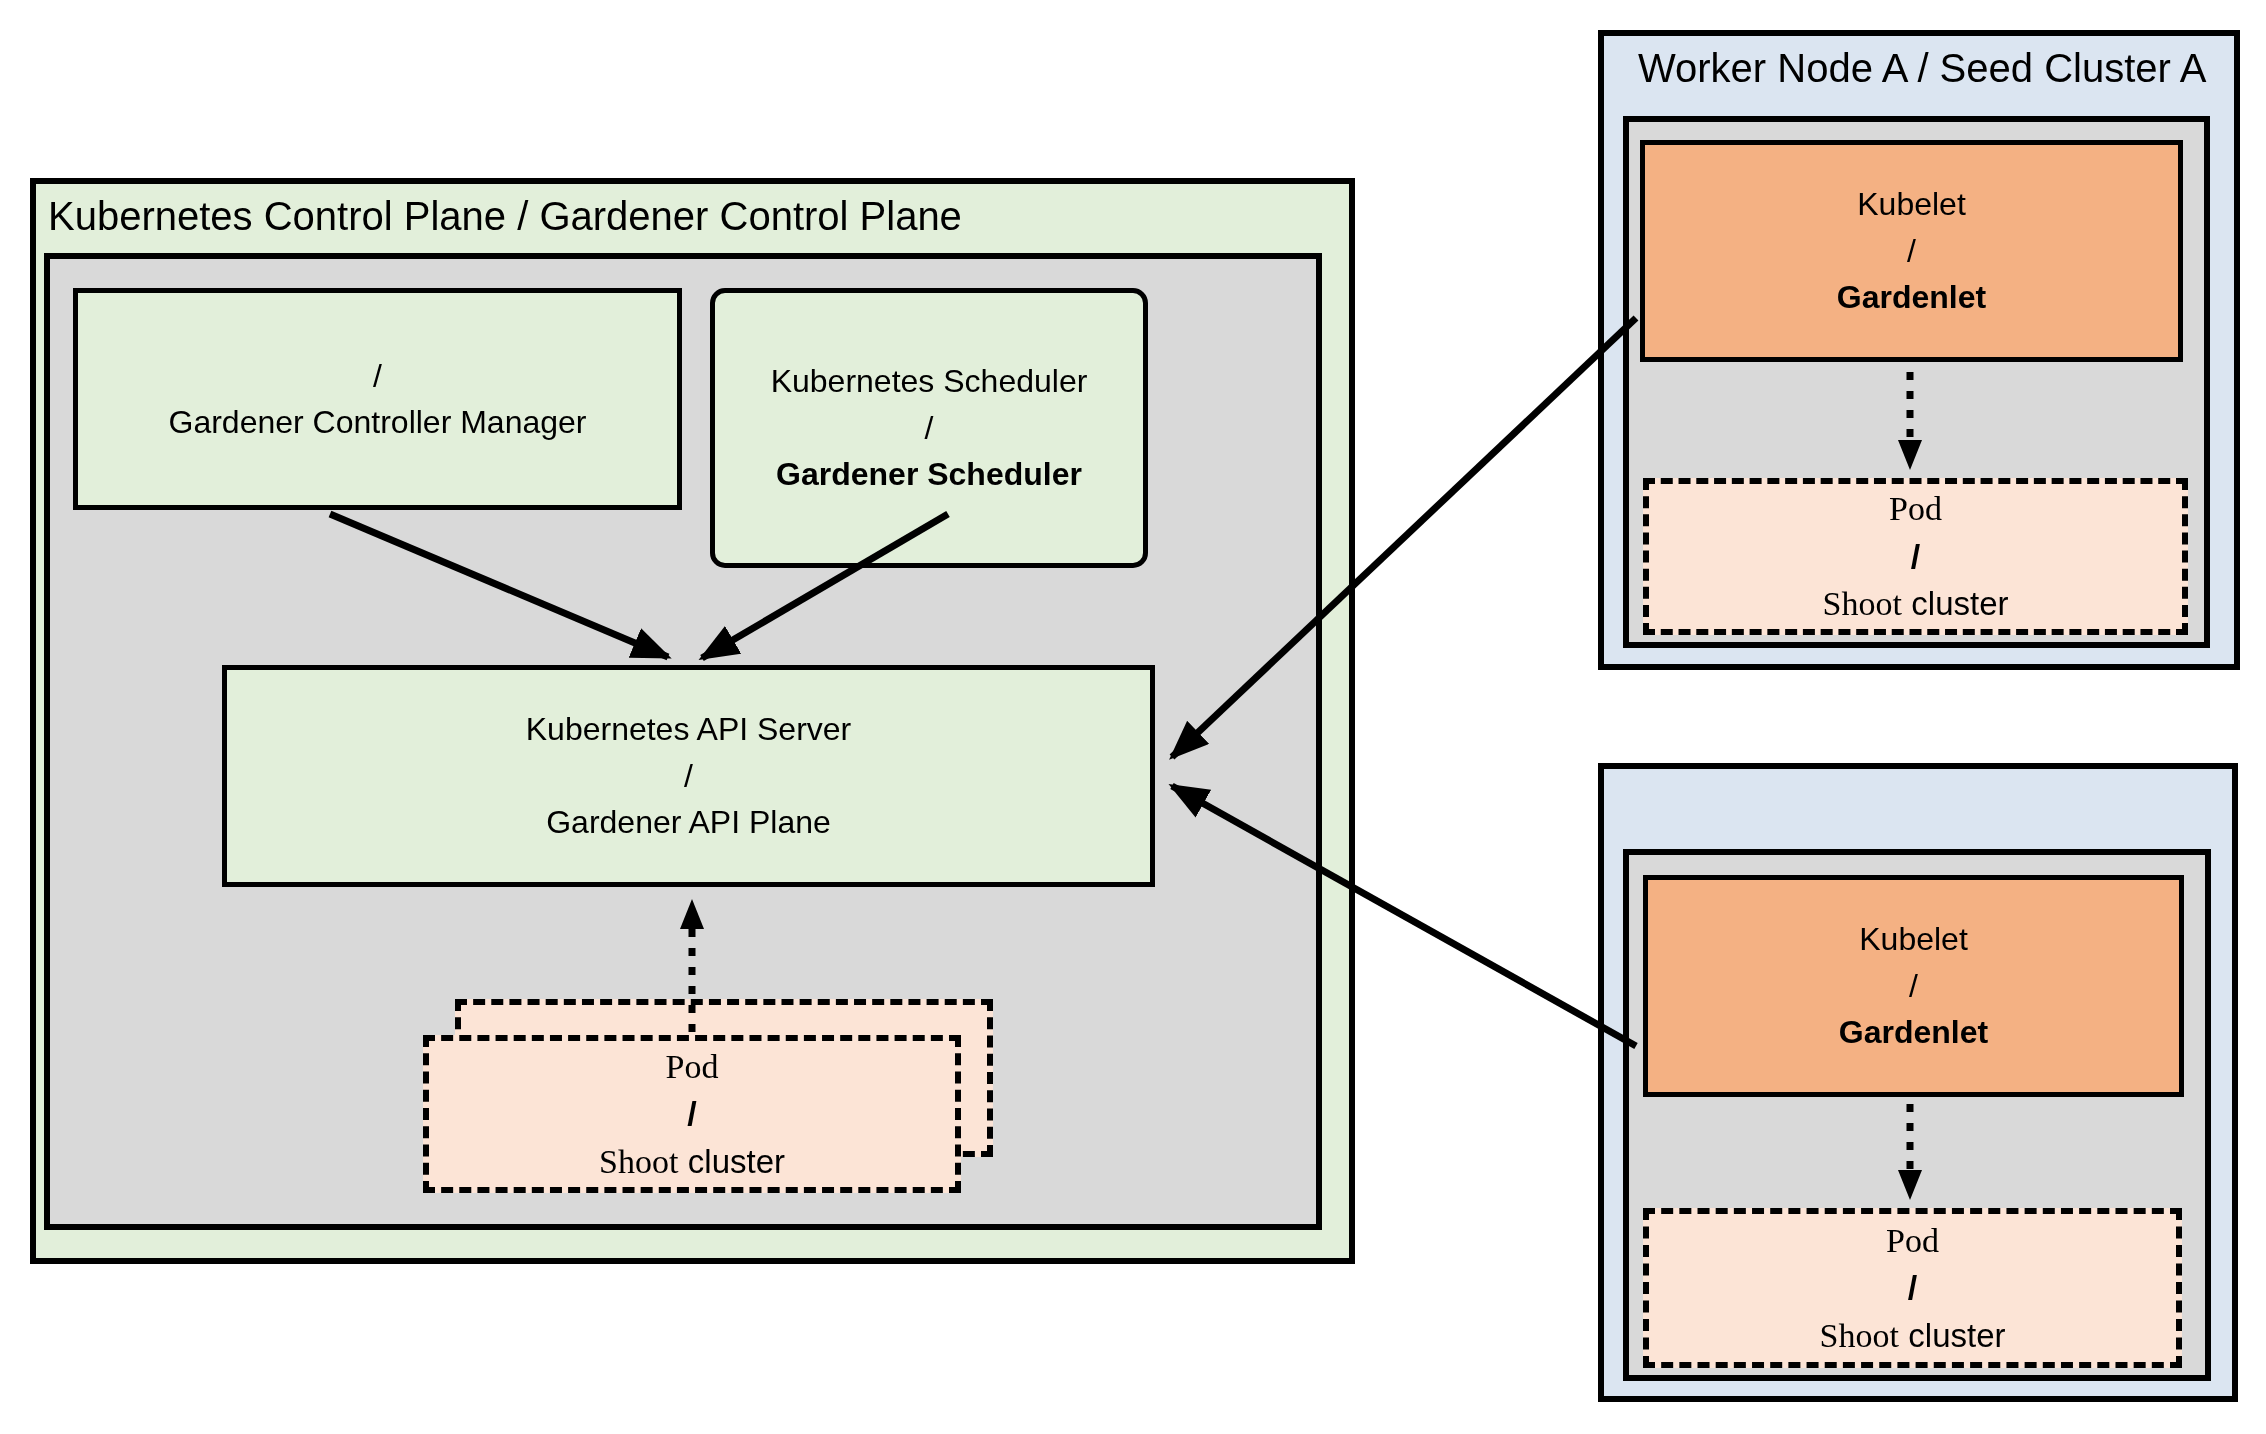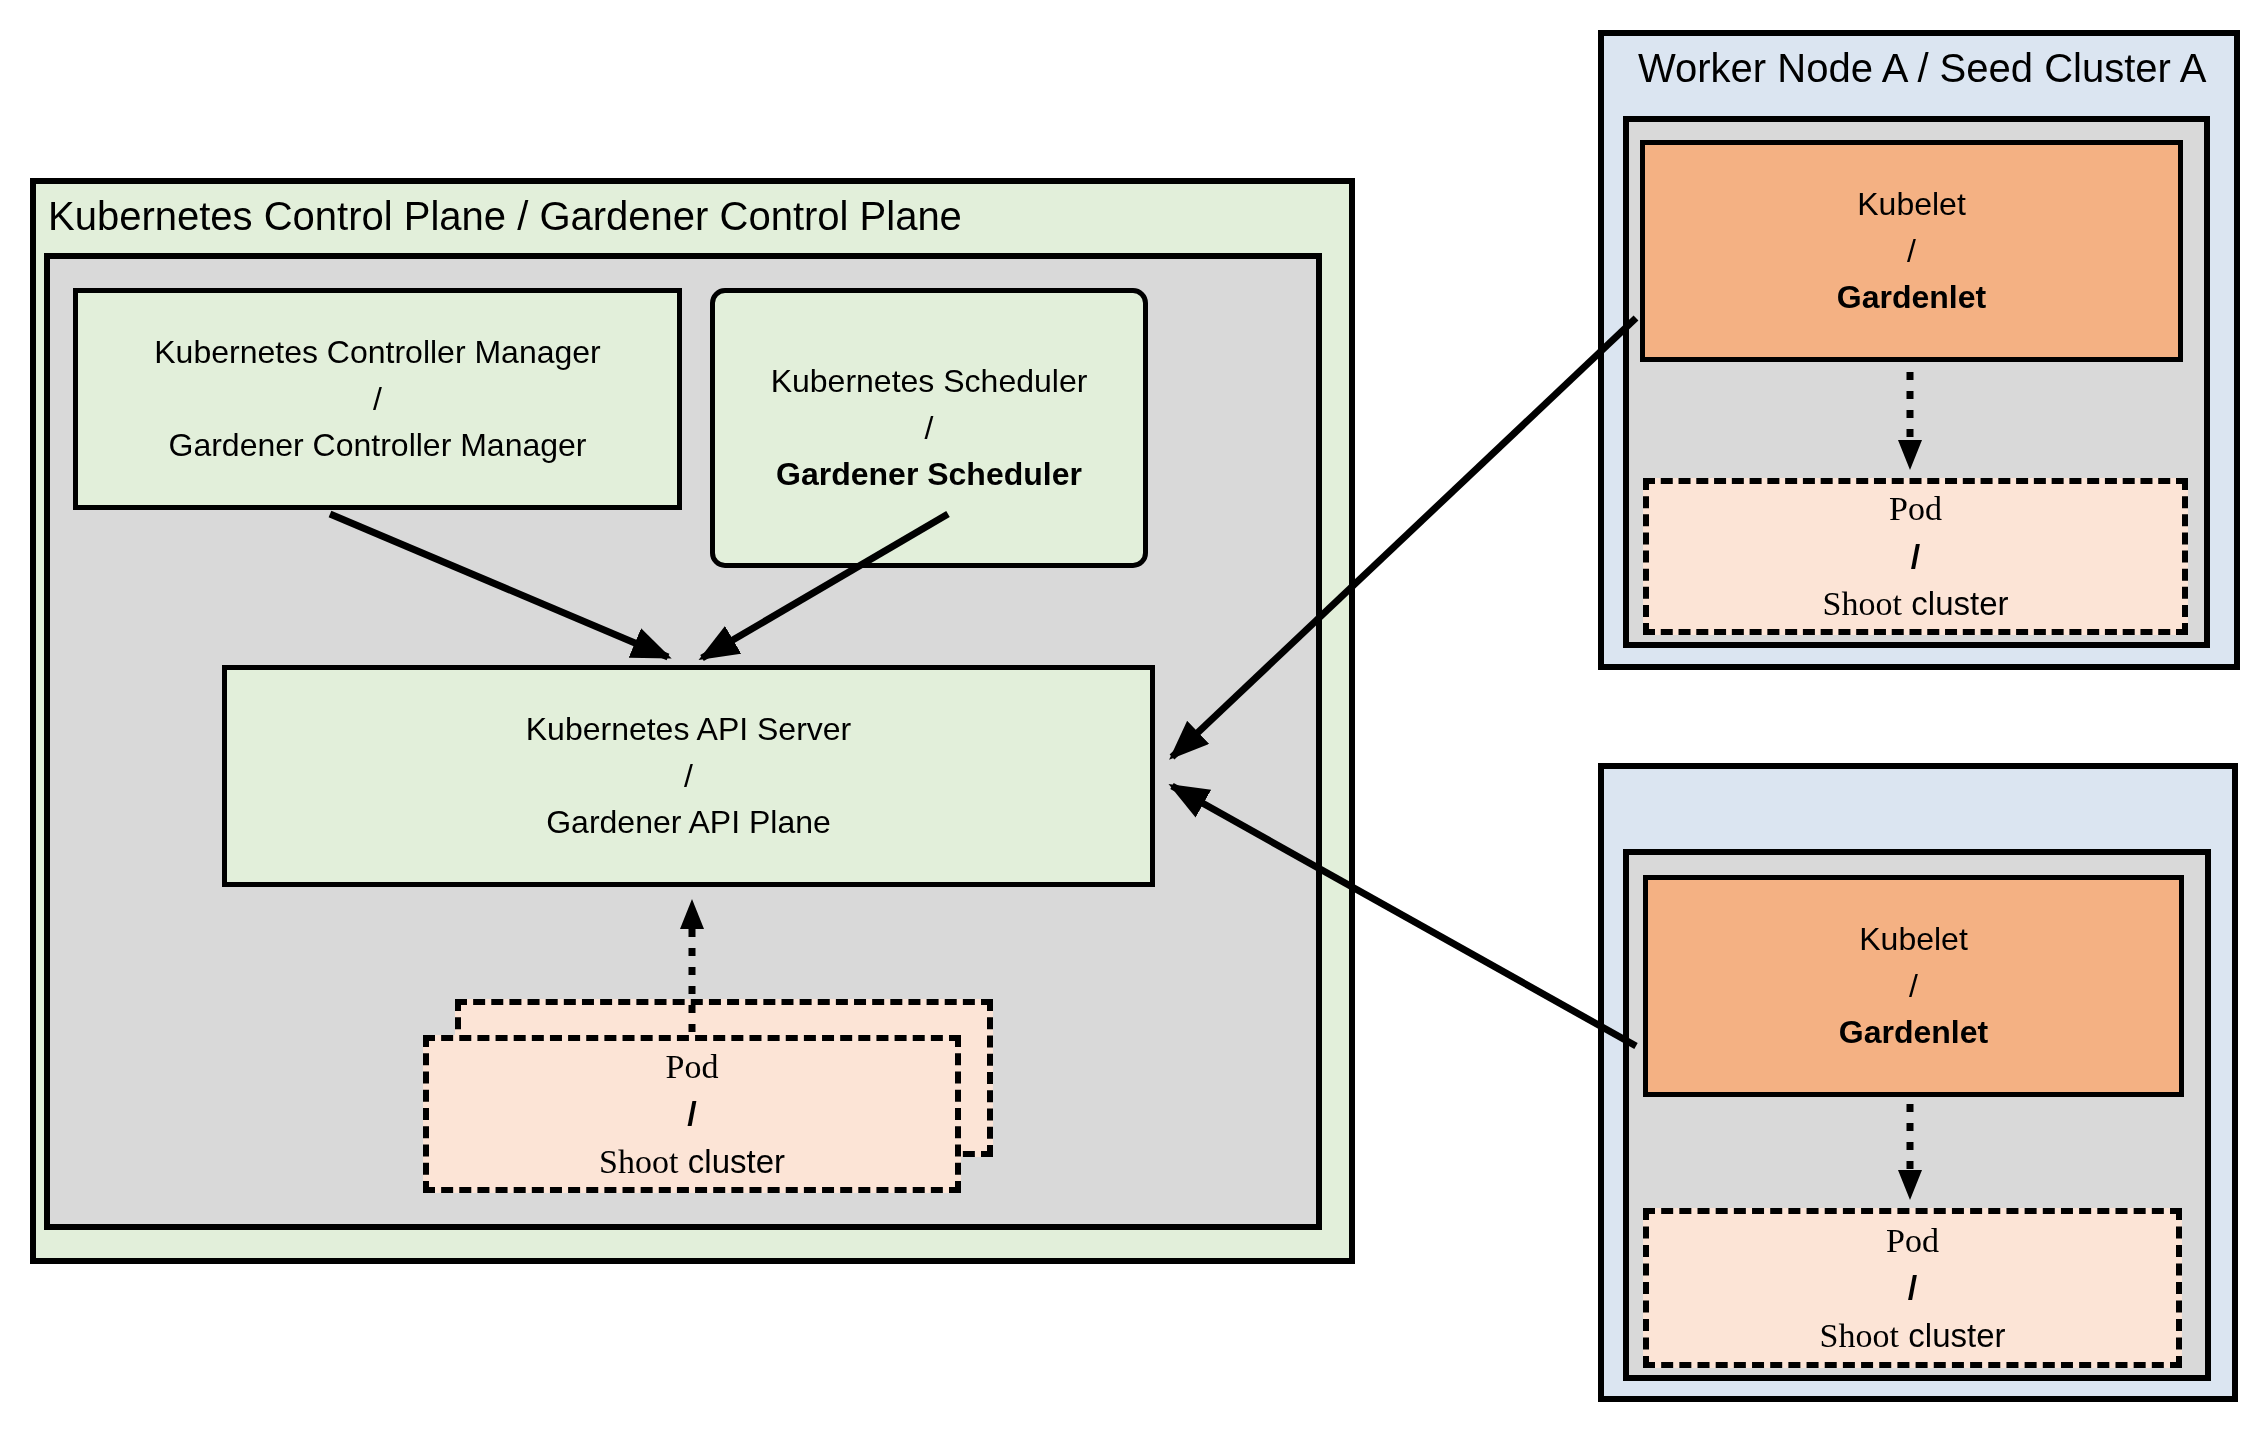--- a/index.html
+++ b/index.html
@@ -48,21 +48,20 @@
 
 <div id="canvas">
 
   <div class="abs solidbox fill-green" style="left:30px;top:178px;width:1325px;height:1086px;"></div>
 
   <div class="abs sectitle" style="left:48px;top:192px;">Kubernetes Control Plane / Gardener Control Plane</div>
 
   <div class="abs solidbox fill-gray" style="left:44px;top:253px;width:1278px;height:977px;"></div>
 
   <div class="abs labelbox fill-green center3" style="left:73px;top:288px;width:609px;height:222px;">
-    <div>Kubernetes Controller Manager</div>
     <div>/</div>
     <div>Gardener Controller Manager</div>
   </div>
 
   <div class="abs labelbox fill-green center3" style="left:710px;top:288px;width:438px;height:280px;border-radius:15px;">
     <div>Kubernetes Scheduler</div>
     <div>/</div>
     <div class="bold">Gardener Scheduler</div>
   </div>
 

